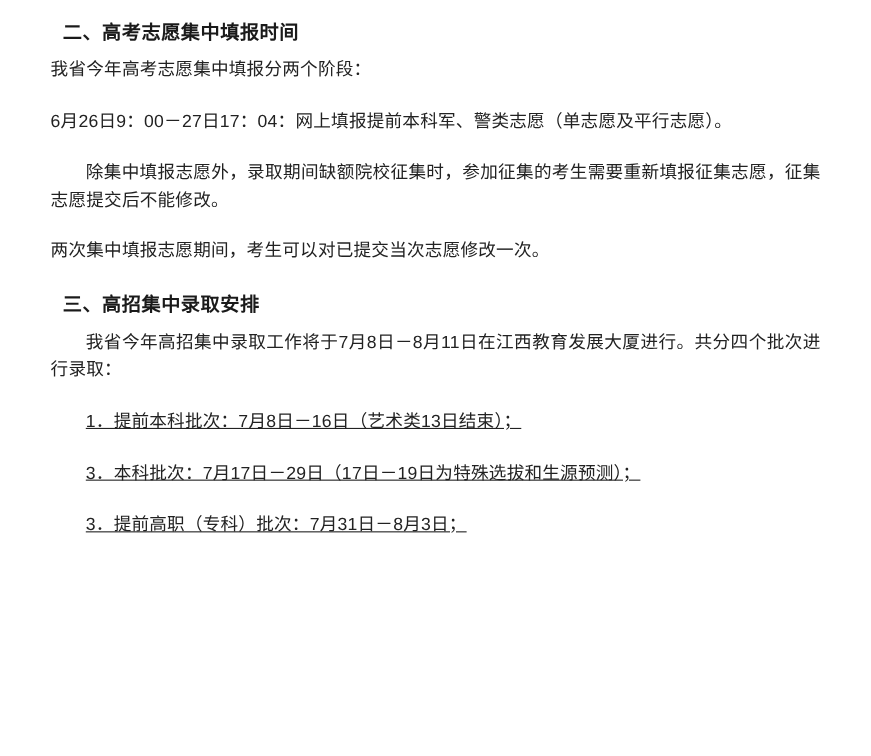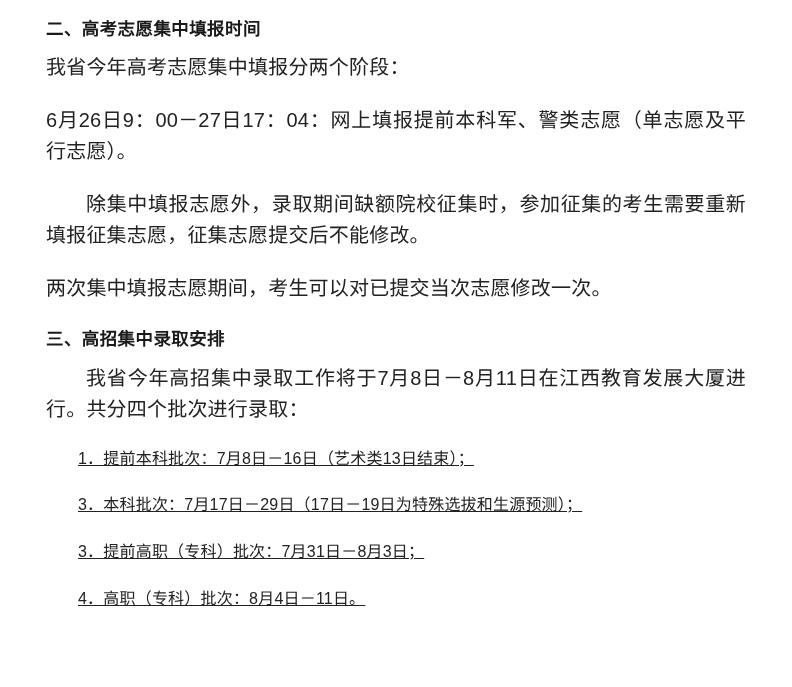--- a/index.html
+++ b/index.html
@@ -18,29 +18,29 @@
     width: 792px;
     height: 687px;
     box-sizing: border-box;
     padding: 8px 46px 0 46px;
     position: relative;
   }
   h2.section-heading {
     font-size: 17.5px;
     font-weight: bold;
     color: #1a1a1a;
-    margin: 10px 0 10px 0;
+    margin: 10px 0 10px 11px;
     letter-spacing: 0.4px;
     line-height: 1.5;
   }
   .section-heading.first {
     margin-top: 8px;
   }
   p.para {
-    font-size: 20px;
+    font-size: 16px;
     line-height: 1.55;
     margin: 0 0 22px 0;
     color: #222222;
     letter-spacing: 0.2px;
     text-align: justify;
   }
   p.para.indent {
     text-indent: 2em;
   }
   p.list-item {
@@ -78,15 +78,14 @@
   <h2 class="section-heading block-gap">三、高招集中录取安排</h2>
 
   <p class="para indent">我省今年高招集中录取工作将于7月8日－8月11日在江西教育发展大厦进行。共分四个批次进行录取：</p>
 
   <p class="list-item">1．提前本科批次：7月8日－16日（艺术类13日结束）；</p>
 
   <p class="list-item">3．本科批次：7月17日－29日（17日－19日为特殊选拔和生源预测）；</p>
 
   <p class="list-item">3．提前高职（专科）批次：7月31日－8月3日；</p>
 
-  <p class="list-item tight">4．高职（专科）批次：8月4日－11日。</p>
 
 </div>
 
 </body></html>

